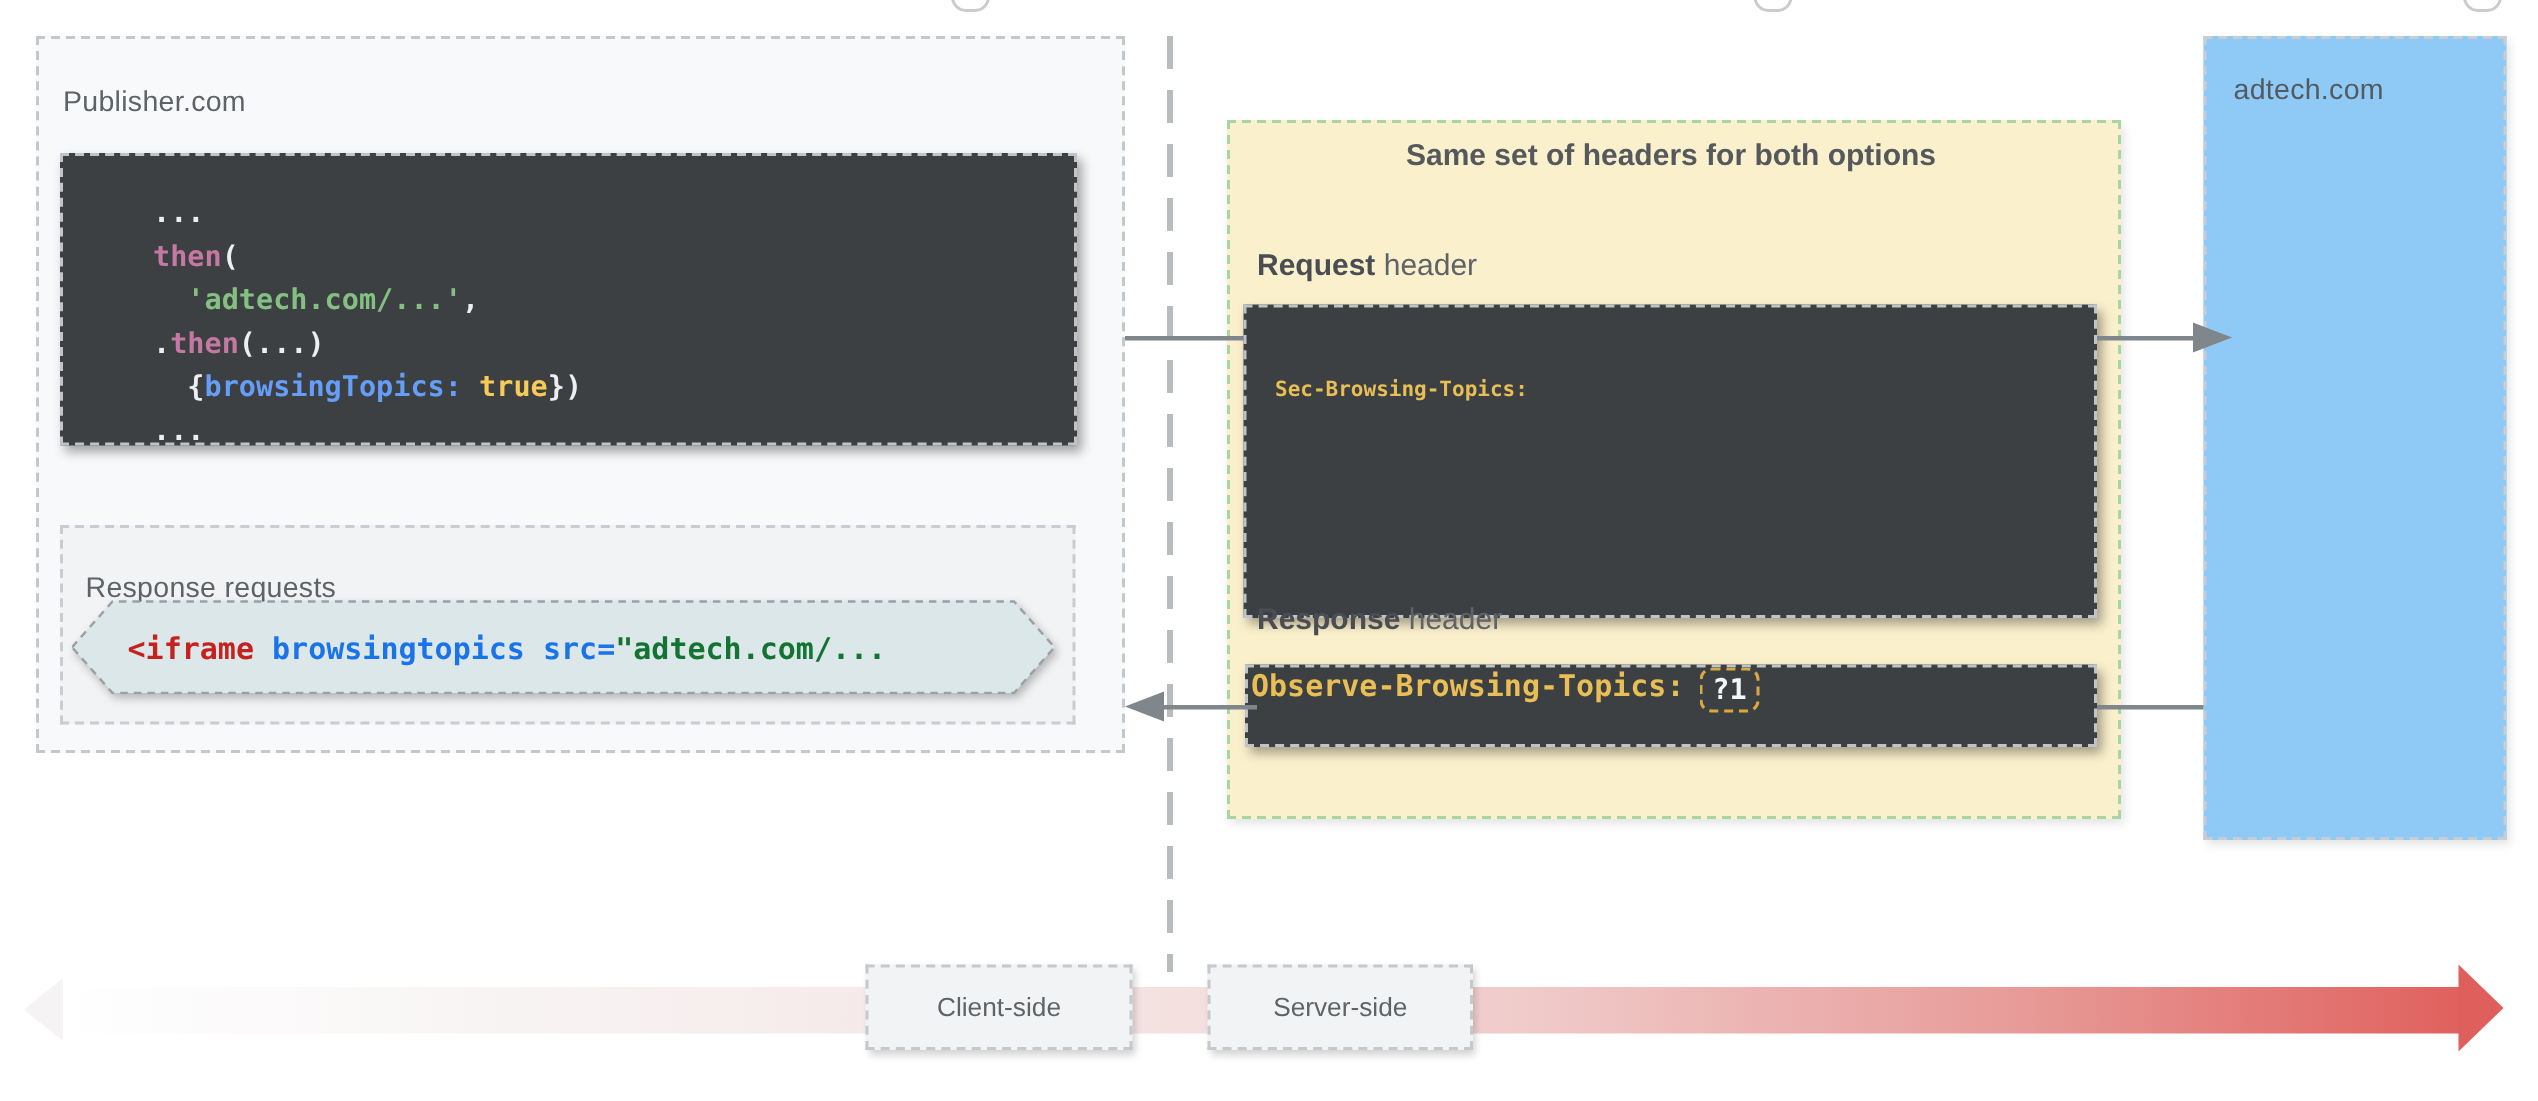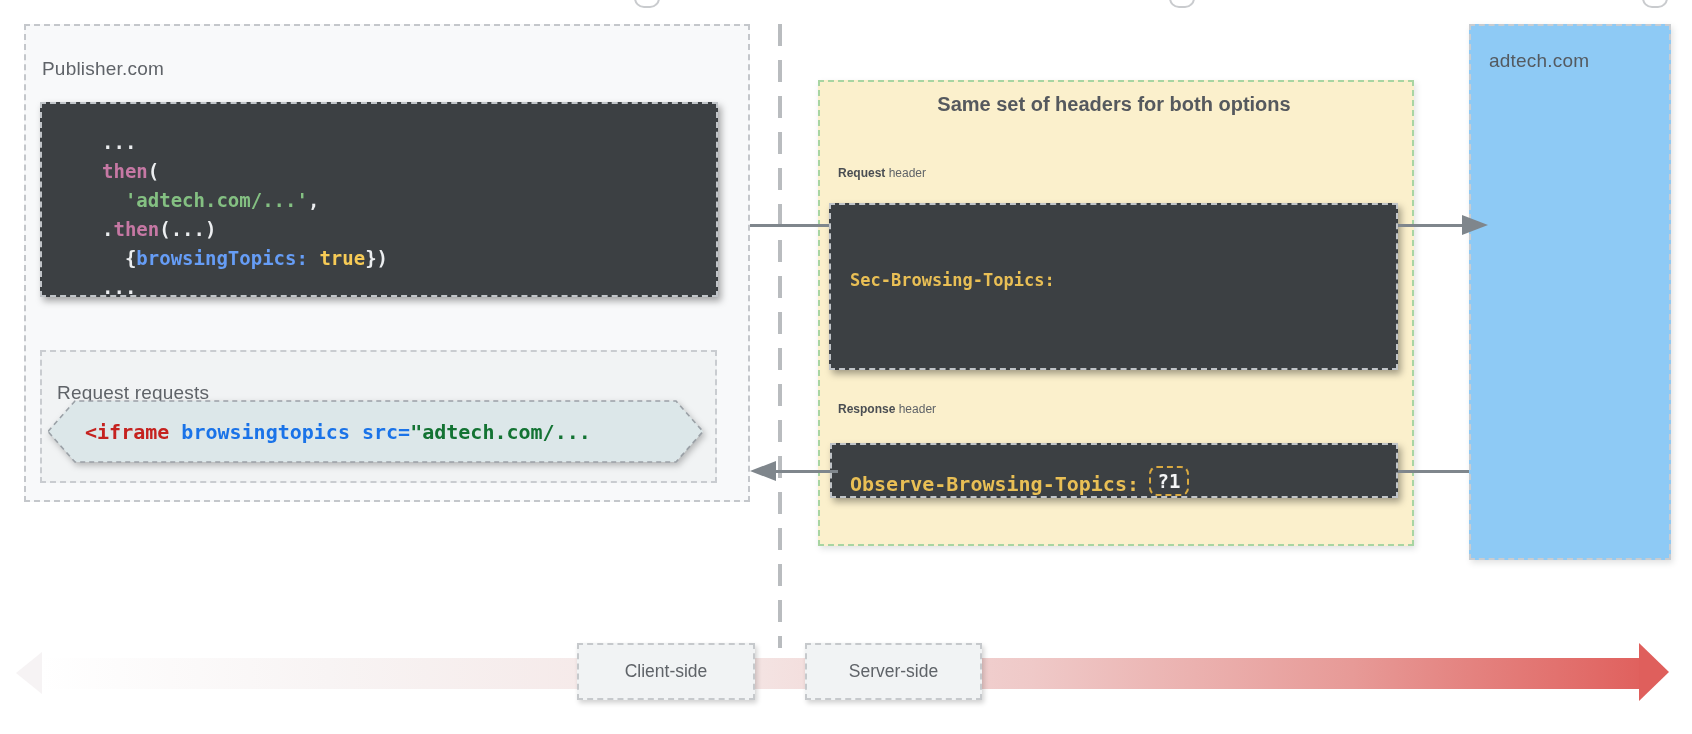--- a/index.html
+++ b/index.html
@@ -12,35 +12,35 @@
   .dashed-box{border:2px dashed #c4c7cb;box-sizing:border-box;}
   .box-label{font-size:19px;color:#5f6368;letter-spacing:.2px;margin-top:16px;}
   
   .publisher{left:24px;top:24px;width:726px;height:478px;background:#f8f9fa;}
   
   .docreq{left:40px;top:350px;width:677px;height:133px;background:#f1f3f4;border-color:#c9ccd0;}
   
   .headers-panel{left:818px;top:80px;width:592px;height:462px;background:var(--yellow-panel-bg,#fbf0cc);
     border:2px dashed var(--yellow-panel-border,#a8d5a2);box-shadow:2px 3px 6px rgba(60,64,67,.15);}
   .panel-title{left:818px;top:93px;width:592px;text-align:center;font-weight:700;font-size:20px;color:#55595e;}
-  .hdr-label{font-size:12px;color:#5f6368;}
+  .hdr-label{font-size:20px;color:#5f6368;}
   .hdr-label b{font-weight:700;color:#4a4e53;}
   
   .adtech{left:1469px;top:24px;width:198px;height:532px;background:var(--adtech-blue,#8ecaf5);
     border:2px dashed #c9ccd0;box-shadow:2px 3px 6px rgba(60,64,67,.15);}
   .adtech .box-label{position:absolute;left:18px;top:8px;color:#545a60;}
   
   .code-block{background:var(--code-bg,#3c4043);border:2px dashed #c0c4c8;box-sizing:border-box;
     box-shadow:3px 4px 7px rgba(0,0,0,.35);font-family:"DejaVu Sans Mono", monospace;}
   .fetch-block{left:40px;top:102px;width:678px;height:195px;padding:24px 0 0 60px;
     font-size:19px;line-height:29px;font-weight:600;}
-  .req-block{left:829px;top:203px;width:569px;height:167px;padding:52px 0 0 19px;
-    font-size:17px;line-height:47px;font-weight:700;}
-  .resp-block{left:830px;top:443px;width:568px;height:55px;display:flex;align-items:flex-end;
-    padding-left:18px;font-size:20px;font-weight:700;}
+  .req-block{left:829px;top:203px;width:569px;height:209px;padding:32px 0 0 19px;
+    font-size:14px;line-height:47px;font-weight:700;}
+  .resp-block{left:830px;top:443px;width:568px;height:55px;display:flex;align-items:flex-start;
+    padding-left:2px;font-size:20px;font-weight:700;}
   .code-line{white-space:pre;}
   .tk-plain{color:#eceef0}.tk-pink{color:#c678a4}.tk-green{color:#84c082}.tk-blue{color:#669df6}
   .tk-yellow{color:#f7cb56}.tk-gold{color:#e9bf55}.tk-red{color:#e0695f}
   .tk-dred{color:#c5221f}.tk-dblue{color:#1a73e8}.tk-dgreen{color:#137333}
   .flag-box{margin-left:10px;min-width:40px;height:30px;border:2px dashed #d9a940;border-radius:8px;
     color:#f4f5f6;display:flex;align-items:center;justify-content:center;font-size:19px;font-weight:700;
     font-family:"DejaVu Sans Mono", monospace;padding:0 4px;box-sizing:border-box;}
   
   .hex-wrap{left:48px;top:400px;width:655px;height:63px;filter:drop-shadow(2px 3px 3px rgba(0,0,0,.25));}
   .hex-code{left:85px;top:400px;height:63px;display:flex;align-items:center;
@@ -87,21 +87,21 @@
   <div class="abs code-block fetch-block">
     <div class="code-line"><span class="tk-plain">...</span></div>
     <div class="code-line"><span class="tk-pink">then</span><span class="tk-plain">(</span></div>
     <div class="code-line"><span class="tk-plain">  </span><span class="tk-green">'adtech.com/...'</span><span class="tk-plain">,</span></div>
     <div class="code-line"><span class="tk-plain">.</span><span class="tk-pink">then</span><span class="tk-plain">(...)</span></div>
     <div class="code-line"><span class="tk-plain">  {</span><span class="tk-blue">browsingTopics</span><span class="tk-blue">:</span><span class="tk-plain"> </span><span class="tk-yellow">true</span><span class="tk-plain">})</span></div>
     <div class="code-line"><span class="tk-plain">...</span></div>
   </div>
 
   <div class="abs dashed-box docreq">
-    <div class="box-label" style="position:absolute;left:15px;top:14px">Request requests</div>
+    <div class="box-label" style="position:absolute;left:15px;top:14px">Response requests</div>
   </div>
   <svg class="abs hex-wrap" viewBox="0 0 655 63">
     <polygon points="0,31.5 27,1 628,1 655,31.5 628,62 27,62" fill="#dce7e9" stroke="#9aa0a6" stroke-width="1.6" stroke-dasharray="5,4"></polygon>
   </svg>
   <div class="abs hex-code"><span class="tk-dred">&lt;</span><span class="tk-dred">iframe</span><span class="tk-plain"> </span><span class="tk-dblue">browsingtopics</span><span class="tk-plain"> </span><span class="tk-dblue">src=</span><span class="tk-dgreen">"adtech.com/...</span></div>
 
   <div class="abs divider"></div>
 
   <div class="abs headers-panel"></div>
   <div class="abs panel-title">Same set of headers for both options</div>

